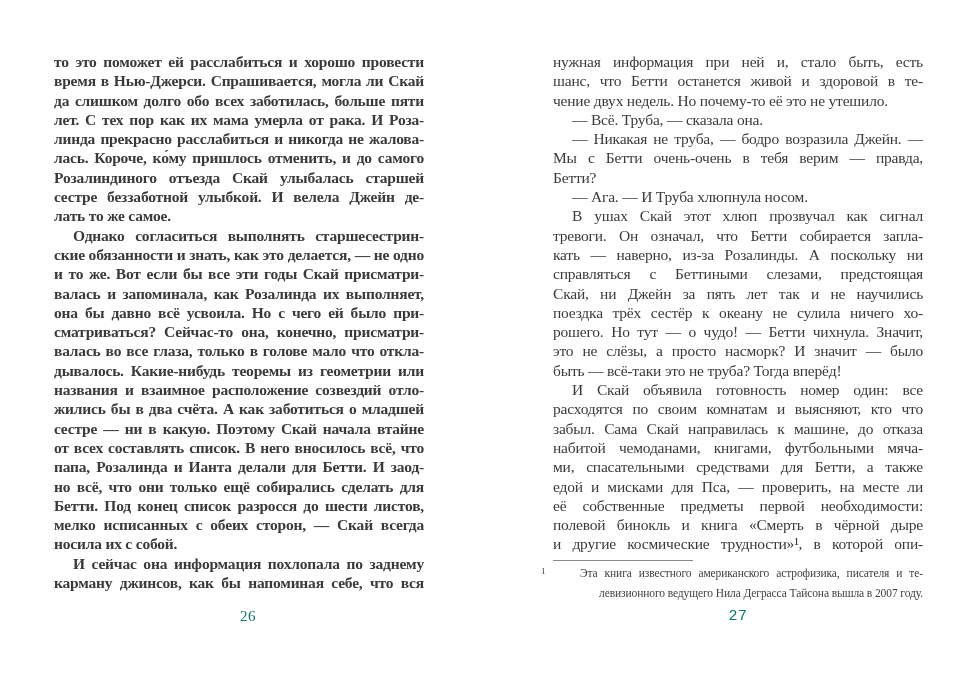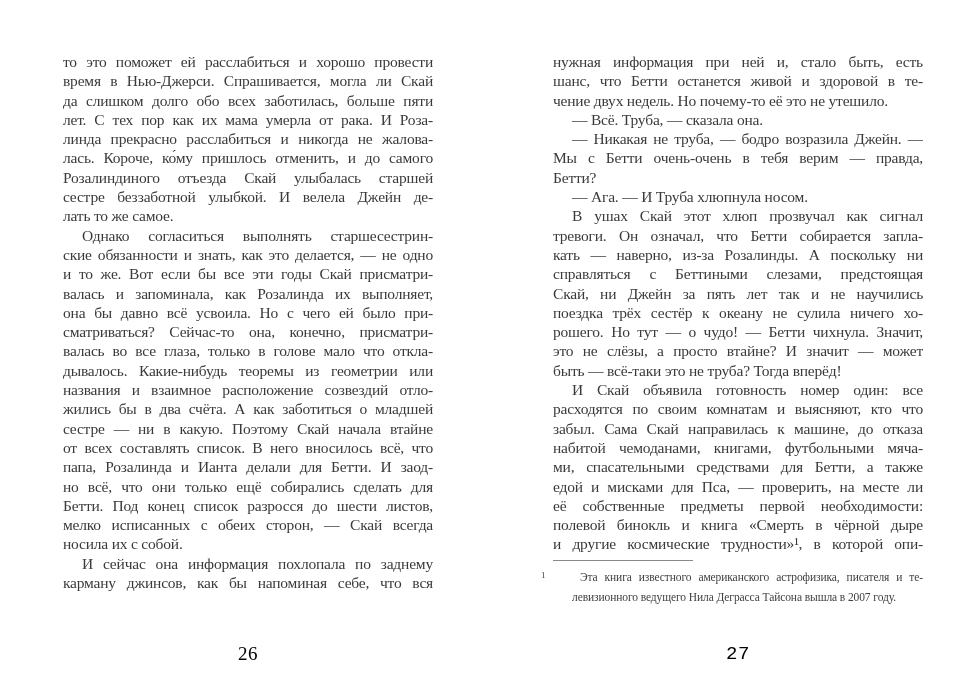--- a/index.html
+++ b/index.html
@@ -13,37 +13,37 @@
   }
   .spread { position: absolute; inset: 0; }
   .col {
     position: absolute;
     top: 52px;
     width: 370px;
     font-size: 15.5px;
     line-height: 19.3px;
     letter-spacing: -0.2px;
   }
-  #left-text  { left: 63px; }
+  #left-text  { left: 54px; font-weight: bold; }
   #right-text { left: 553px; }
   .line {
     text-align: justify;
     text-align-last: justify;
     height: 19.3px;
     overflow: hidden;
   }
   .line.last   { text-align-last: left; }
   .line.indent { text-indent: 19px; }
 
   .footnote {
     margin-top: 6px;
     margin-left: -12px;
     width: 382px;
     font-size: 11.5px;
-    line-height: 20px;
+    line-height: 13px;
     letter-spacing: -0.1px;
     color: #3f3f3f;
   }
   .fn-rule {
     margin-left: 12px;
     width: 140px; height: 1px;
     background: #8a8a8a;
     margin-bottom: 6px;
   }
   .fn-first {
@@ -52,29 +52,29 @@
     height: 20px;
     overflow: hidden;
   }
   .fn-marker {
     display: inline-block;
     width: 39px;
     font-size: 9px;
     position: relative;
     top: -3px;
   }
-  .fn-second { padding-left: 4px; text-align: center; }
+  .fn-second { padding-left: 4px; text-align: right; }
 
   .page-number {
     position: absolute;
-    top: 643px;
+    top: 608px;
     width: 370px;
     text-align: center;
-    font-size: 19px;
-    color: #000000;
+    font-size: 15px;
+    color: #0f766e;
     letter-spacing: 0.5px;
   }
   #pn-left  { left: 63px; }
   #pn-right { left: 553px; font-family: Liberation Mono, monospace; }
 </style>
 </head>
 <body>
 
 <div class="spread">
 
@@ -119,21 +119,21 @@
         <div class="line">Мы с Бетти очень-очень в тебя верим — правда,</div>
         <div class="line last">Бетти?</div>
         <div class="line indent last">— Ага. — И Труба хлюпнула носом.</div>
         <div class="line indent">В ушах Скай этот хлюп прозвучал как сигнал</div>
         <div class="line">тревоги. Он означал, что Бетти собирается запла-</div>
         <div class="line">кать — наверно, из-за Розалинды. А поскольку ни</div>
         <div class="line">справляться с Беттиными слезами, предстоящая</div>
         <div class="line">Скай, ни Джейн за пять лет так и не научились</div>
         <div class="line">поездка трёх сестёр к океану не сулила ничего хо-</div>
         <div class="line">рошего. Но тут — о чудо! — Бетти чихнула. Значит,</div>
-        <div class="line">это не слёзы, а просто втайне? И значит — может</div>
+        <div class="line">это не слёзы, а просто насморк? И значит — было</div>
         <div class="line last">быть — всё-таки это не труба? Тогда вперёд!</div>
         <div class="line indent">И Скай объявила готовность номер один: все</div>
         <div class="line">расходятся по своим комнатам и выясняют, кто что</div>
         <div class="line">забыл. Сама Скай направилась к машине, до отказа</div>
         <div class="line">набитой чемоданами, книгами, футбольными мяча-</div>
         <div class="line">ми, спасательными средствами для Бетти, а также</div>
         <div class="line">едой и мисками для Пса, — проверить, на месте ли</div>
         <div class="line">её собственные предметы первой необходимости:</div>
         <div class="line">полевой бинокль и книга «Смерть в чёрной дыре</div>
         <div class="line">и другие космические трудности»¹, в которой опи-</div>

